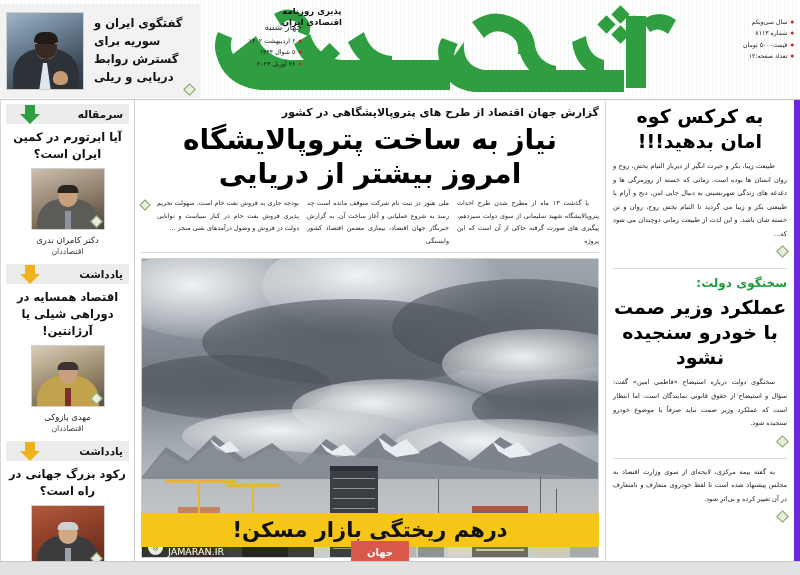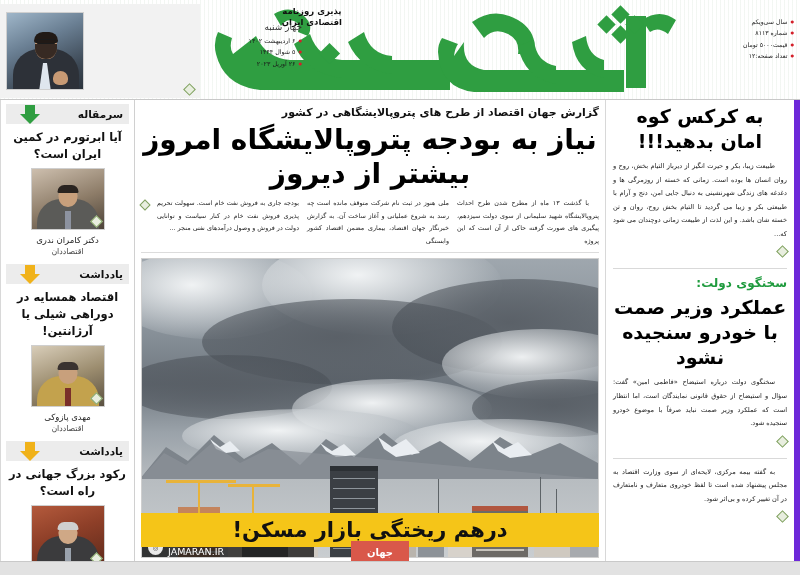--- a/index.html
+++ b/index.html
@@ -315,20 +315,21 @@
     <div class="teaser">
       <div class="teaser-photo">
         <div class="tp-suit"></div>
           <div class="tp-shirt"></div>
         <div class="tp-head"></div>
           <div class="tp-beard"></div>
         <div class="tp-hair"></div>
           <div class="tp-glass"></div>
           <div class="tp-hand"></div>
       </div>
+      <div class="teaser-text">گفتگوی ایران و سوریه برای گسترش روابط دریایی و ریلی</div>
       <div class="teaser-badge"></div>
     </div>
   </div>
 
   <div class="col-left">
 
     <div class="side-block">
       <div class="side-head">
         <div class="arrow-down">
           <svg width="20" height="19">
@@ -392,21 +393,21 @@
         <div class="sp-head" style="background:#cfa886"></div>
         <div class="sp-hair" style="background:#cfcfcf"></div>
         <div class="sp-tie" style="background:#9aa2ad"></div>
         <div class="side-badge"></div>
       </div>
     </div>
   </div>
 
   <div class="col-center">
     <div class="kicker-center">گزارش جهان اقتصاد از طرح های پتروپالایشگاهی در کشور</div>
-    <div class="headline-center">نیاز به بودجه پتروپالایشگاه امروز بیشتر از دیروز</div>
+    <div class="headline-center">نیاز به ساخت پتروپالایشگاه امروز بیشتر از دریایی</div>
 
     <div class="lead-grid">
       <div class="lead-col first">با گذشت ۱۳ ماه از مطرح شدن طرح احداث پتروپالایشگاه شهید سلیمانی از سوی دولت سیزدهم، پیگیری های صورت گرفته حاکی از آن است که این پروژه</div>
       <div class="lead-col">ملی هنوز در ثبت نام شرکت متوقف مانده است چه رسد به شروع عملیاتی و آغاز ساخت آن. به گزارش خبرنگار جهان اقتصاد، بیماری مضمن اقتصاد کشور وابستگی</div>
       <div class="lead-col">بودجه جاری به فروش نفت خام است. سهولت تحریم پذیری فروش نفت خام در کنار سیاست و توانایی دولت در فروش و وصول درآمدهای نفتی منجر ...</div>
       <div class="lead-badge"></div>
     </div>
 
     <div class="photo-main">
       <div class="sky"></div>

